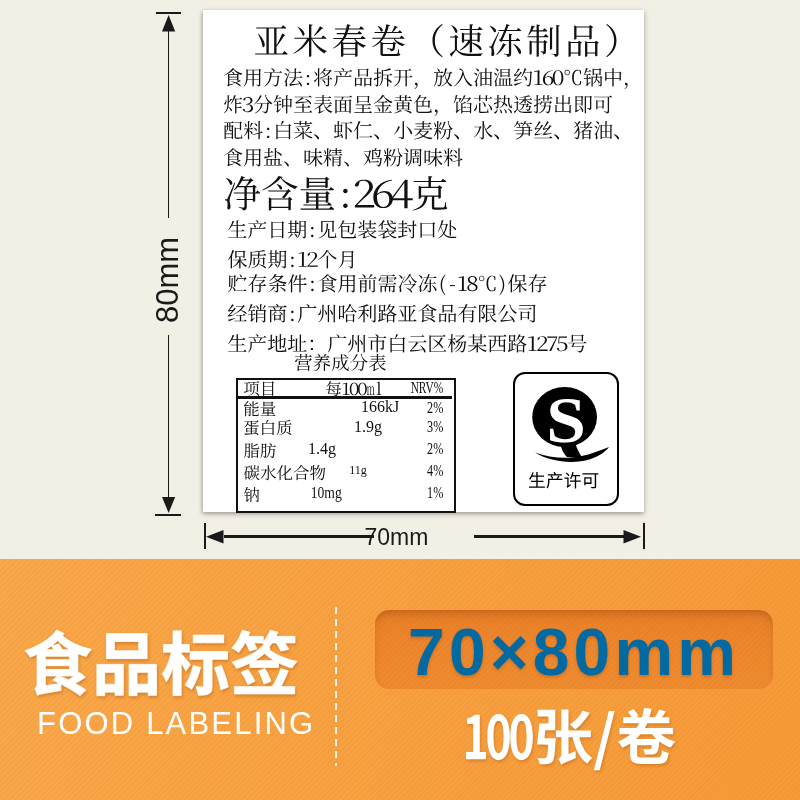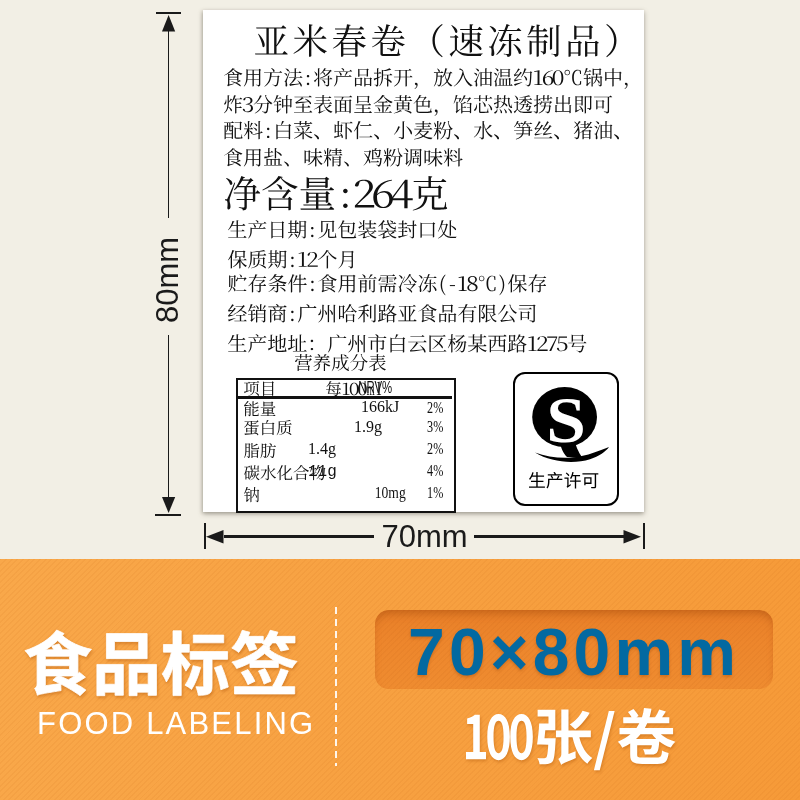--- a/index.html
+++ b/index.html
@@ -197,21 +197,21 @@
 <div class="abs" style="left:155px;top:514px;width:25.5px;height:2.2px;background:#1a1a1a"></div>
 
 <div class="abs" style="left:204px;top:523px;width:2.2px;height:25.5px;background:#1a1a1a"></div>
 
 <svg class="abs" style="left:206px;top:530px" width="19" height="14">
     <polygon points="0,6.7 17.5,0 17.5,13.4" fill="#1a1a1a"></polygon>
   </svg>
 
 <div class="abs" style="left:224px;top:535.2px;width:150px;height:2.7px;background:#1a1a1a"></div>
 
-<div class="abs" style="left:364.5px;top:522px;width:120px;height:30px;line-height:30px;text-align:center;font-size:31px;color:#1a1a1a">70mm</div>
+<div class="abs" style="left:364.5px;top:522px;width:120px;height:30px;line-height:30px;text-align:left;font-size:23px;color:#1a1a1a">70mm</div>
 
 <div class="abs" style="left:474px;top:535.2px;width:150px;height:2.7px;background:#1a1a1a"></div>
 
 <svg class="abs" style="left:623px;top:530px" width="19" height="14">
     <polygon points="18,6.7 0.5,0 0.5,13.4" fill="#1a1a1a"></polygon>
   </svg>
 
 <div class="abs" style="left:643px;top:523px;width:2.2px;height:25.5px;background:#1a1a1a"></div>
 
 <svg style="position:absolute;left:255.3px;top:23.8px;overflow:visible;" width="361.5" height="33.2">
@@ -463,21 +463,21 @@
     <g fill="#111" transform="translate(-0.71,13.93) scale(0.01650,-0.01650)">
       <use href="#serif_cid22756" x="0"></use>
       <use href="#serif_cid00018" transform="translate(979,0) scale(1.15,1)"></use>
       <use href="#serif_cid00017" transform="translate(1430,0) scale(1.15,1)"></use>
       <use href="#serif_cid00017" transform="translate(1930,0) scale(1.15,1)"></use>
       <use href="#serif_cid00078" transform="translate(2500,0) scale(0.513,1)"></use>
       <use href="#serif_cid00077" x="3083"></use>
     </g>
   </svg>
 
-<div class="abs" style="left:343px;top:377.6px;width:100px;font-family:Liberation Sans, sans-serif;font-size:16.5px;color:#111"><span style="display:inline-block;transform:scaleX(0.69);transform-origin:100% 50%">NRV%</span></div>
+<div class="abs" style="left:343px;top:377.6px;width:100px;text-align:right;font-family:Liberation Serif, serif;font-size:16.5px;color:#111"><span style="display:inline-block;transform:scaleX(0.69);transform-origin:100% 50%">NRV%</span></div>
 
 <svg style="position:absolute;left:243.5px;top:401.3px;overflow:visible;" width="31.5" height="15.3">
     <g fill="#111" transform="translate(-0.73,14.01) scale(0.01650,-0.01650)">
       <use href="#serif_cid32633" x="0"></use>
       <use href="#serif_cid41265" x="1000"></use>
     </g>
   </svg>
 
 <div class="abs" style="left:308px;top:397.6px;width:100px;text-align:center;font-family:'Liberation Serif',serif;font-size:16px;color:#111"><span style="display:inline-block;transform:scaleX(1.0);margin-left:44px;">166kJ</span></div>
 
@@ -509,31 +509,31 @@
 <svg style="position:absolute;left:243.5px;top:465.3px;overflow:visible;" width="81.5" height="15.2">
     <g fill="#111" transform="translate(-0.48,13.93) scale(0.01650,-0.01650)">
       <use href="#serif_cid28445" x="0"></use>
       <use href="#serif_cid22927" x="1000"></use>
       <use href="#serif_cid62053" x="2000"></use>
       <use href="#serif_cid11943" x="3000"></use>
       <use href="#serif_cid25749" x="4000"></use>
     </g>
   </svg>
 
-<div class="abs" style="left:308px;top:462.8px;width:100px;font-family:Liberation Mono, monospace;font-size:16px;color:#111"><span style="display:inline-block;transform:scaleX(1.0);">11g</span></div>
+<div class="abs" style="left:308px;top:462.8px;width:100px;text-align:center;font-family:Liberation Serif, serif;font-size:12px;color:#111"><span style="display:inline-block;transform:scaleX(1.0);">11g</span></div>
 
 <div class="abs" style="left:343px;top:462.3px;width:100px;text-align:right;font-family:'Liberation Serif',serif;font-size:16px;color:#111"><span style="display:inline-block;transform:scaleX(0.76);transform-origin:100% 50%">4%</span></div>
 
 <svg style="position:absolute;left:243.5px;top:487.2px;overflow:visible;" width="15.2" height="15.2">
     <g fill="#111" transform="translate(-0.58,13.91) scale(0.01650,-0.01650)">
       <use href="#serif_cid42466" x="0"></use>
     </g>
   </svg>
 
-<div class="abs" style="left:308px;top:484.3px;width:100px;text-align:right;font-family:'Liberation Serif',serif;font-size:16px;color:#111"><span style="display:inline-block;transform:scaleX(0.85);">10mg</span></div>
+<div class="abs" style="left:308px;top:484.3px;width:100px;text-align:left;font-family:'Liberation Serif',serif;font-size:16px;color:#111"><span style="display:inline-block;transform:scaleX(0.85);">10mg</span></div>
 
 <div class="abs" style="left:343px;top:484.3px;width:100px;text-align:right;font-family:'Liberation Serif',serif;font-size:16px;color:#111"><span style="display:inline-block;transform:scaleX(0.76);transform-origin:100% 50%">1%</span></div>
 
 <div class="abs" style="left:513px;top:372px;width:102px;height:130px;border:2.6px solid #000;border-radius:12px;background:#fff"></div>
 
 <svg class="abs" style="left:525px;top:380px" width="95" height="90" viewBox="0 0 95 90">
 <ellipse cx="39.6" cy="37" rx="32.4" ry="30.1" fill="#000"></ellipse>
 <path d="M34,60 C 36,68 38,73 42,77 L 58,78.5 C 52.5,71 50.5,65 49.5,59 Z" fill="#000"></path>
 <path d="M10,72.5 C 22,77 36,78.8 50,77.3 C 62,75.8 74,70.8 84,67 C 81,71.3 74,76.4 65,79.2 C 49,84.3 26,82.3 10,72.5 Z" fill="#000"></path>
 <g transform="translate(41,61.5)">

